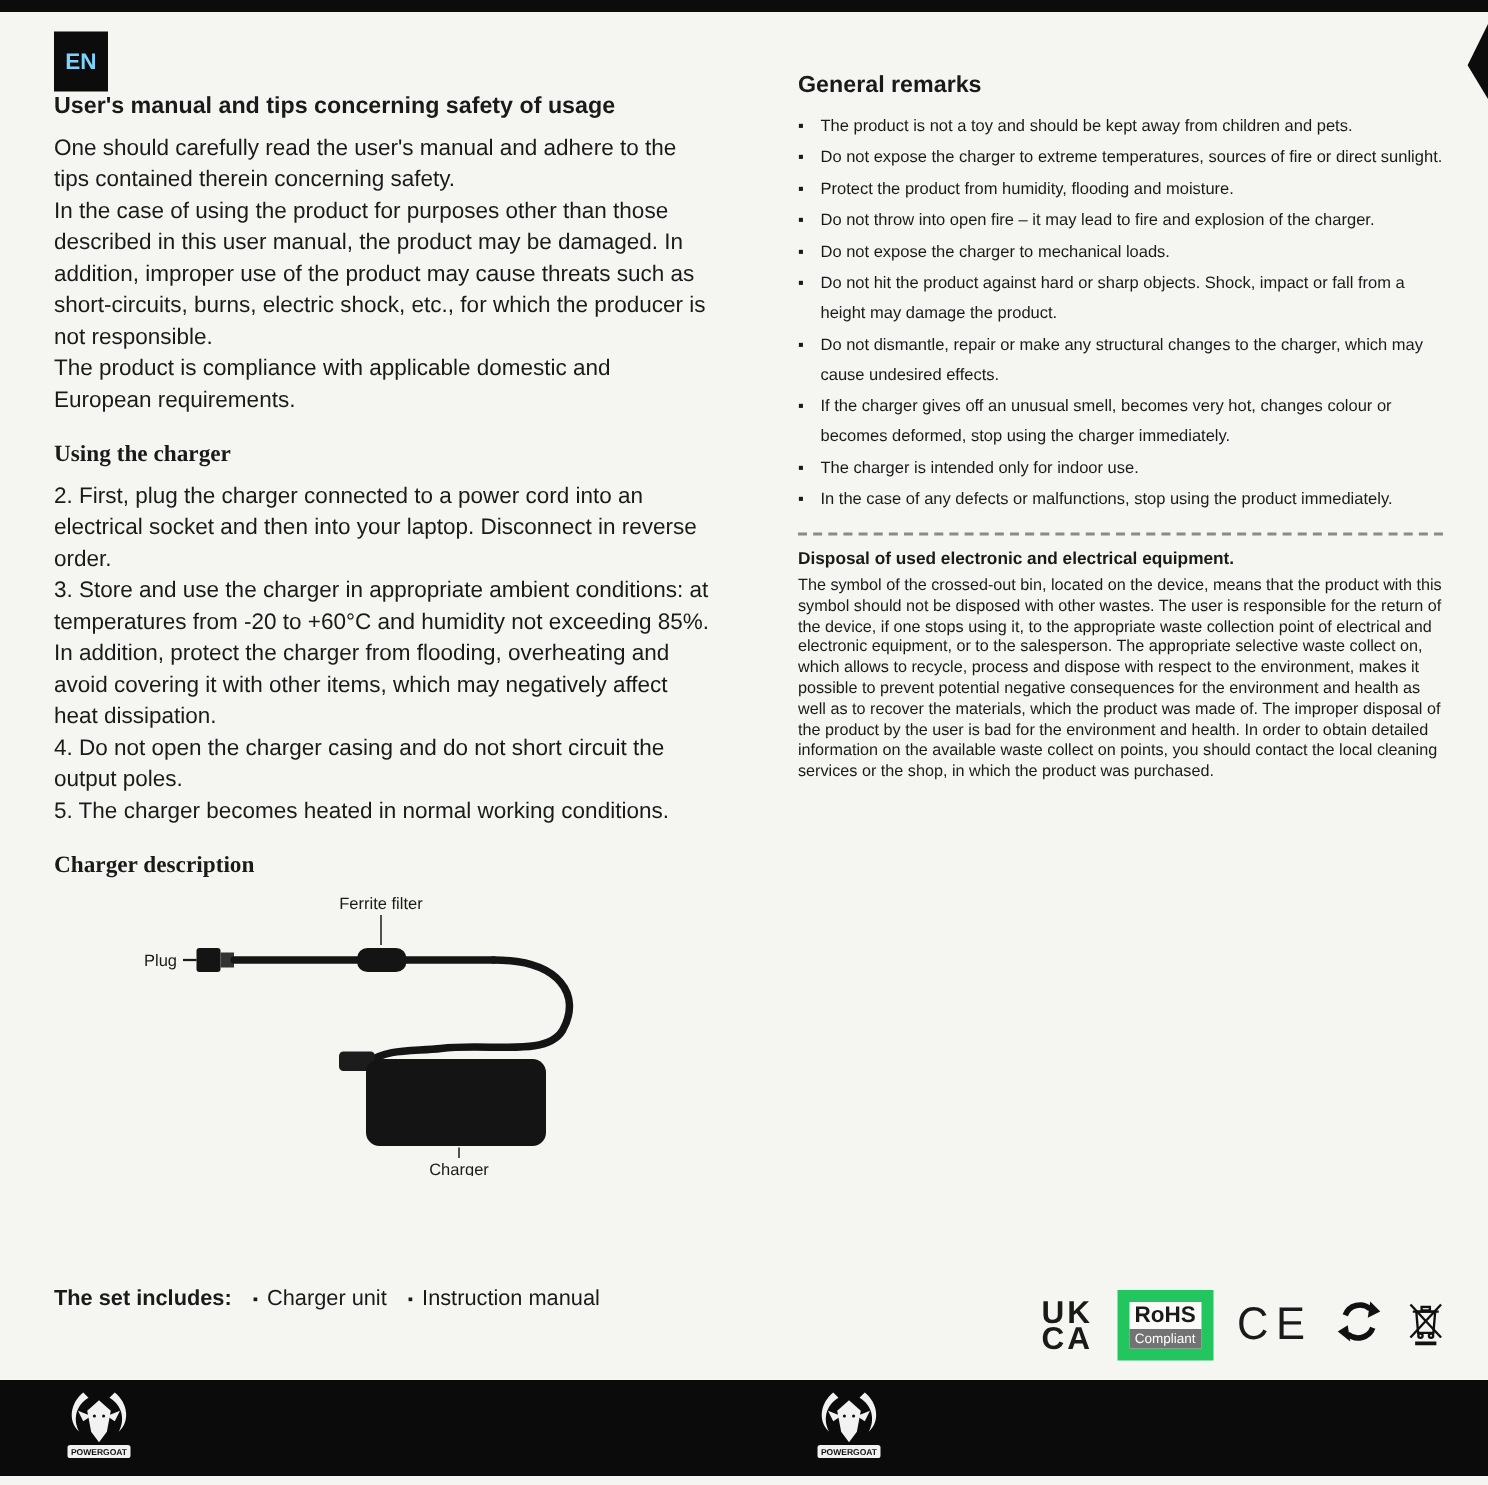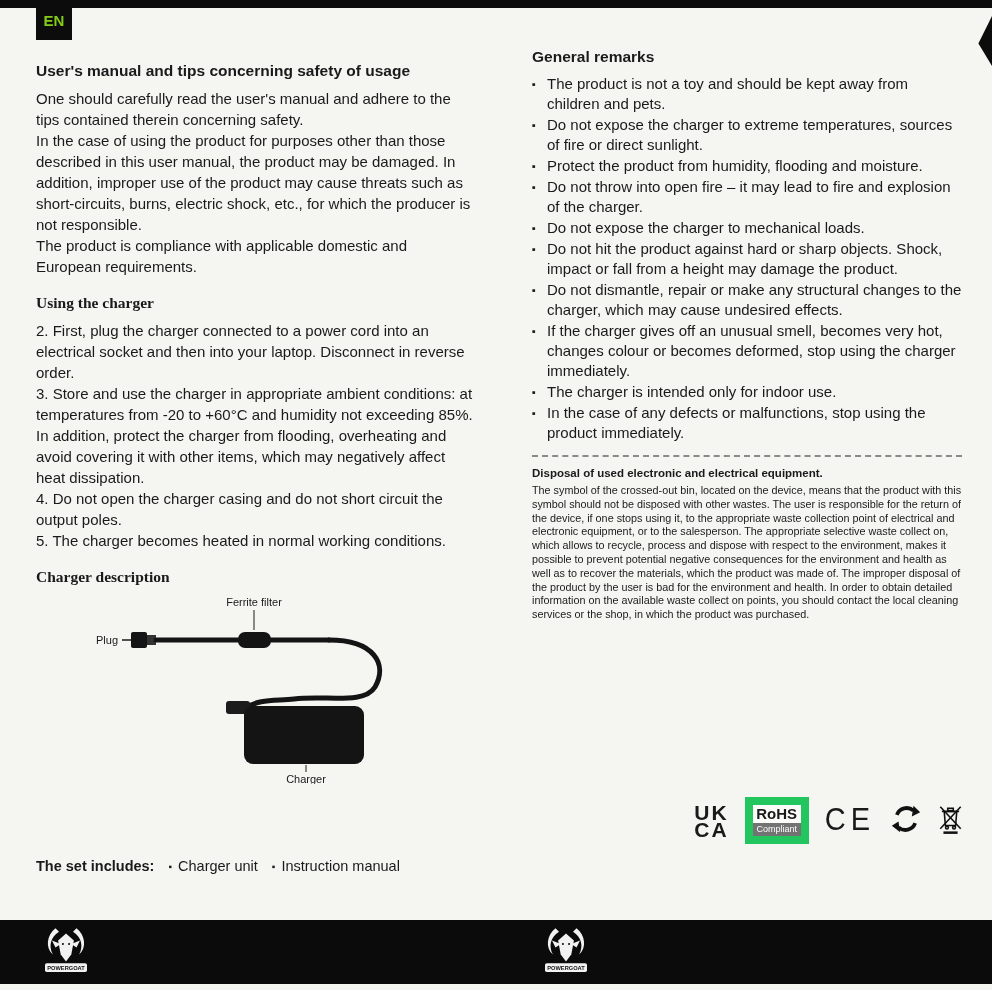--- a/index.html
+++ b/index.html
@@ -5,55 +5,55 @@
   * { margin:0; padding:0; box-sizing:border-box; }
   html,body { width:992px; height:990px; background:#e9e9e7; }
   body { font-family:"Liberation Sans", sans-serif; color:#1a1a1a; }
 
   .page { position:relative; width:992px; height:990px; background:#f5f5f2; overflow:hidden; }
 
   .top-strip { position:absolute; left:0; top:0; width:992px; height:8px; background:#0c0c0c; }
   .corner-artifact { position:absolute; right:0; top:16px; width:16px; height:50px; background:#0c0c0c;
                      clip-path:polygon(100% 0, 100% 100%, 15% 55%); }
 
-  .en-badge { position:absolute; left:36px; top:0; width:36px; height:40px; background:#0c0c0c;
-              color:#84cc16; font-weight:bold; font-size:15px; display:flex; align-items:center; justify-content:center; }
+  .en-badge { position:absolute; left:36px; top:21px; width:36px; height:40px; background:#0c0c0c;
+              color:#7dd3fc; font-weight:bold; font-size:15px; display:flex; align-items:center; justify-content:center; }
 
   .col-left  { position:absolute; left:36px; top:62px; width:438px; }
   .col-right { position:absolute; left:532px; top:48px; width:430px; }
 
   h2 { font-size:15.5px; font-weight:bold; margin:0 0 8px 0; }
   .col-left h2.section { margin-top:17px;font-family:Liberation Serif, serif; }
 
   p.body { font-size:15px; line-height:21px; }
   .prewrap { white-space:pre-line; }
   .num-item { font-size:15px; line-height:21px; }
 
   
   ul.remarks { list-style:none; }
-  ul.remarks li { position:relative; padding-left:15px; font-size:15px; line-height:20px; margin-bottom:1px; }
+  ul.remarks li { position:relative; padding-left:15px; font-size:11px; line-height:20px; margin-bottom:1px; }
   ul.remarks li::before { content:"▪"; position:absolute; left:0; top:0; font-size:11px; line-height:20px; }
 
   .dashes { border-top:2px dashed #8a8a8a; margin:12px 0 10px 0; width:100%; }
 
   h3.small-head { font-size:11.5px; font-weight:bold; margin-bottom:5px; }
   p.small { font-size:10.8px; line-height:13.8px; }
 
   
   .diagram { margin:6px 0 0 58px; width:310px; }
   .diagram svg text { font-family:"Liberation Sans", sans-serif; font-size:11px; fill:#1a1a1a; }
 
   
   .set-line { position:absolute; left:36px; top:858px; font-size:14.5px; }
   .set-line .lbl { font-weight:bold; }
   .set-line .set-item { margin-left:10px; }
   .set-line .set-item::before { content:"▪"; font-size:10px; margin-right:6px; vertical-align:1px; }
 
   
-  .marks { position:absolute; right:28px; top:797px; display:flex; align-items:center; gap:16px; }
+  .marks { position:absolute; right:28px; top:860px; display:flex; align-items:center; gap:16px; }
   .ukca { font-weight:bold; font-size:21px; line-height:17px; letter-spacing:2px; text-align:left; }
   .rohs { border:8px solid #22c55e; width:64px; text-align:center; background:#fbfbf9; }
   .rohs-top { font-size:15px; font-weight:bold; padding:0 2px; line-height:18px; }
   .rohs-bottom { background:#737373; color:#fff; font-size:9px; line-height:12px; padding-bottom:1px; }
   .ce { font-size:29px; letter-spacing:5px; font-weight:500; transform:scaleY(1.05); }
 
   
   .footer-bar { position:absolute; left:0; top:920px; width:992px; height:64px; background:#0b0b0b; }
   .goat { position:absolute; top:3px; }
   .goat svg text { font-family:"Liberation Sans", sans-serif; }

